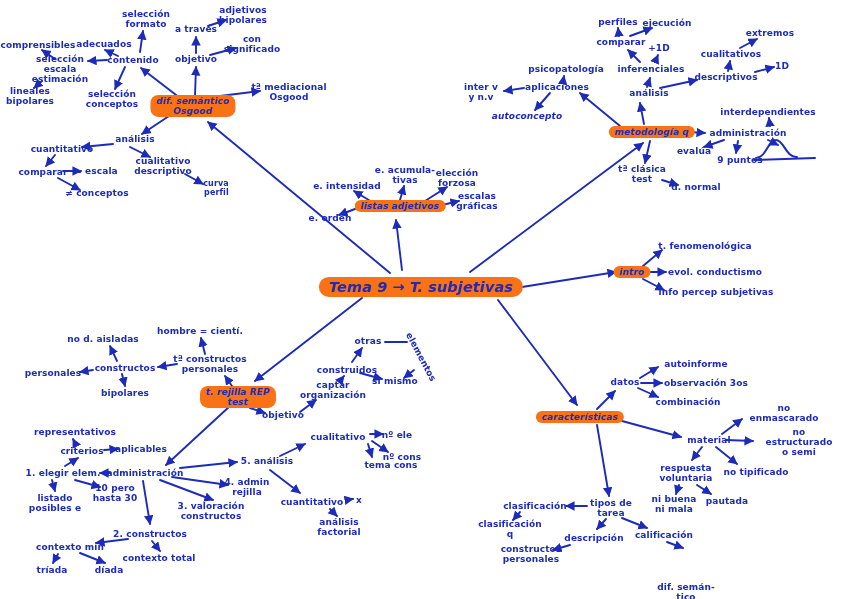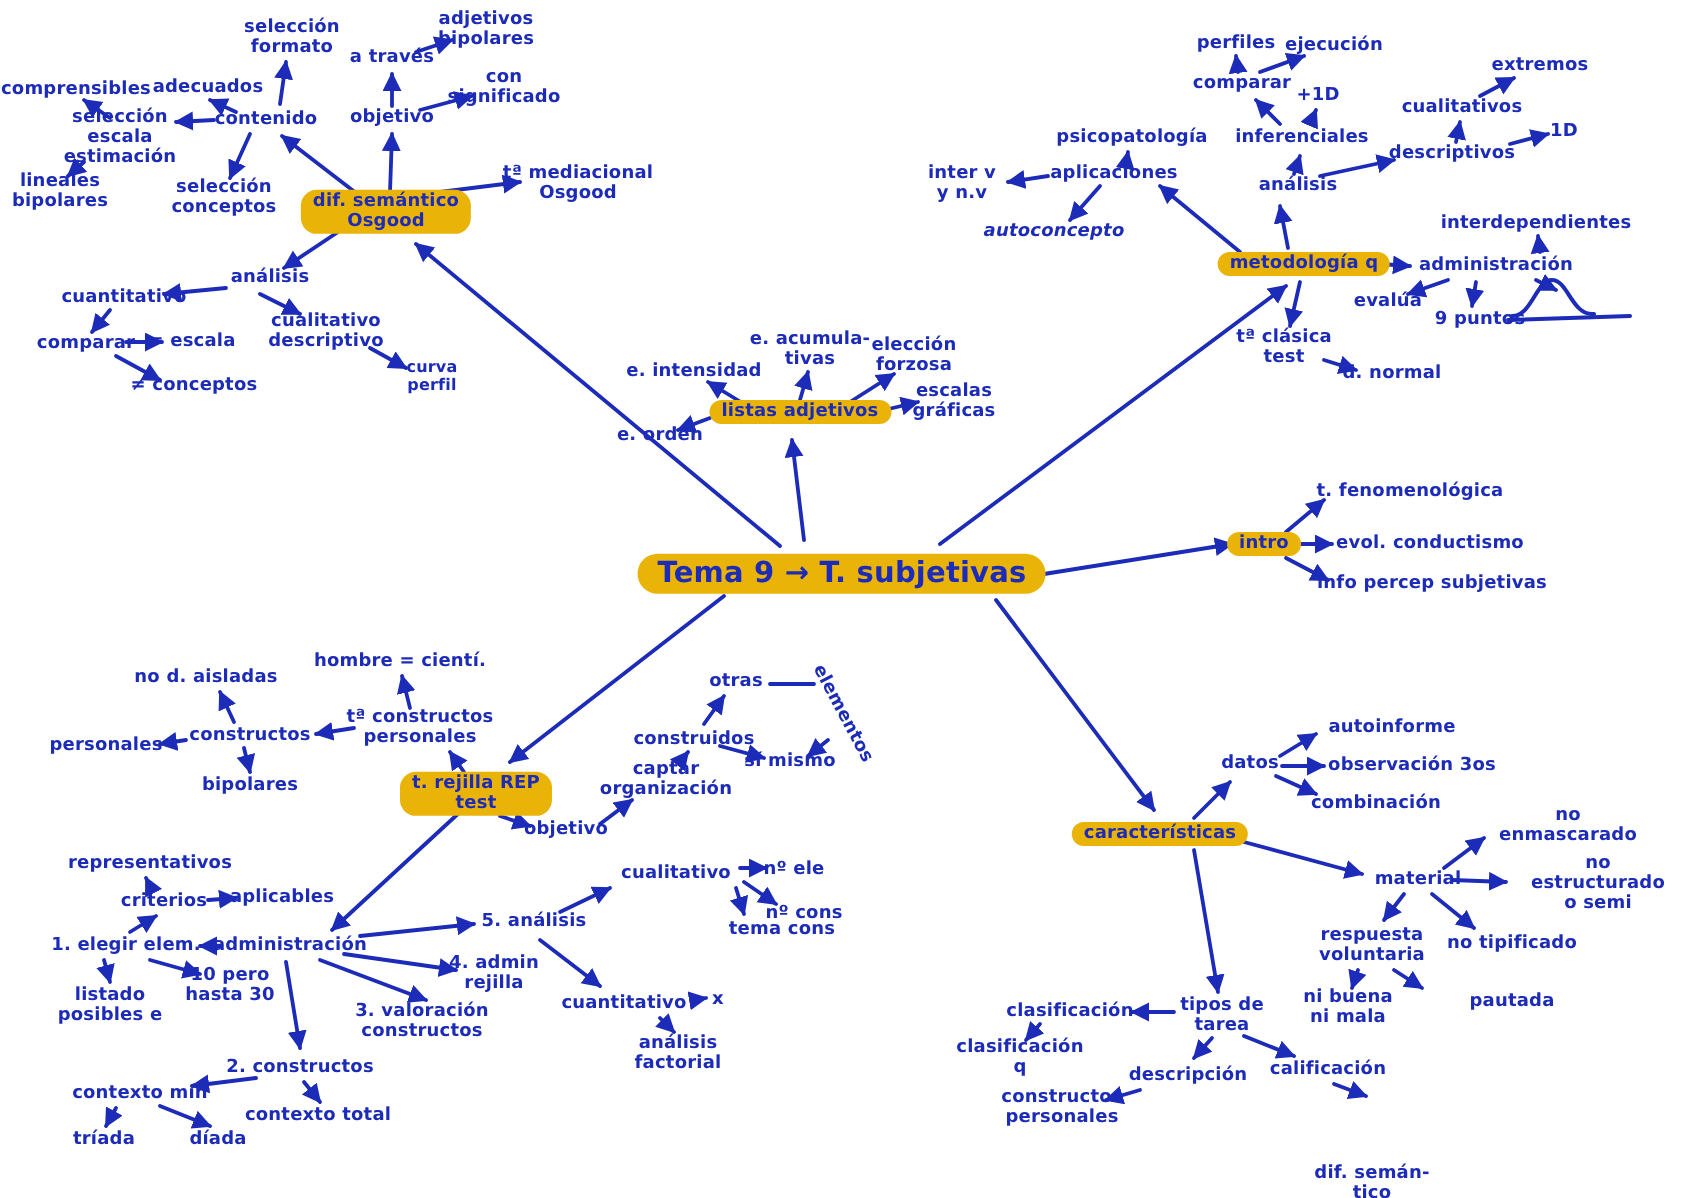--- a/index.html
+++ b/index.html
@@ -5,21 +5,21 @@
   html,body{margin:0;padding:0;background:#e8e8e8;}
   .stage{
     position:relative;width:848px;height:599px;background:#ffffff;
     font-family:"DejaVu Sans",sans-serif;overflow:hidden;
   }
   .node{
     position:absolute;transform:translate(-50%,-50%);
     color:#1c2bb8;font-weight:700;font-size:9px;line-height:1.12;
     text-align:center;white-space:pre-line;letter-spacing:.1px;
   }
-  .node.hl{background:#eab308;border-radius:8px;padding:1px 6px;}
+  .node.hl{background:#f97316;border-radius:8px;padding:1px 6px;font-style:italic;}
   .node.big{font-size:14.5px;border-radius:11px;padding:2px 10px;}
   .node.small{font-size:8px;}
   svg.edges{position:absolute;left:0;top:0;}
   .sketch{position:absolute;}
 </style>
 </head>
 <body>
 
 <div class="stage">
   <svg class="edges" id="edges" width="848" height="599">
@@ -159,21 +159,21 @@
 Osgood</div>
       <div class="node" style="left: 289px; top: 92px;">tª mediacional
 Osgood</div>
       <div class="node" style="left: 135px; top: 139px;">análisis</div>
       <div class="node" style="left: 62px; top: 149px;">cuantitativo</div>
       <div class="node" style="left: 43px; top: 172px;">comparar</div>
       <div class="node" style="left: 96px; top: 171px;">= escala</div>
       <div class="node" style="left: 97px; top: 193px;">≠ conceptos</div>
       <div class="node" style="left: 163px; top: 166px;">cualitativo
 descriptivo</div>
-      <div class="node small" style="left: 216px; top: 189px;">curva
+      <div class="node small" style="left: 216px; top: 189px; text-align: right;">curva
 perfil</div>
       <div class="node" style="left: 347px; top: 186px;">e. intensidad</div>
       <div class="node" style="left: 405px; top: 175px;">e. acumula-
 tivas</div>
       <div class="node" style="left: 457px; top: 178px;">elección
 forzosa</div>
       <div class="node hl" style="left: 400px; top: 206px;">listas adjetivos</div>
       <div class="node" style="left: 477px; top: 201px;">escalas
 gráficas</div>
       <div class="node" style="left: 330px; top: 218px;">e. orden</div>
@@ -255,21 +255,21 @@
       <div class="node" style="left: 688px; top: 402px;">combinación</div>
       <div class="node" style="left: 784px; top: 413px;">no enmascarado</div>
       <div class="node" style="left: 709px; top: 440px;">material</div>
       <div class="node" style="left: 799px; top: 442px;">no estructurado
 o semi</div>
       <div class="node" style="left: 756px; top: 472px;">no tipificado</div>
       <div class="node" style="left: 686px; top: 473px;">respuesta
 voluntaria</div>
       <div class="node" style="left: 674px; top: 504px;">ni buena
 ni mala</div>
-      <div class="node" style="left: 748px; top: 501px; padding-left: 16px;">pautada</div>
+      <div class="node" style="left: 719px; top: 501px; padding-left: 16px;">pautada</div>
       <div class="node" style="left: 611px; top: 508px;">tipos de
 tarea</div>
       <div class="node" style="left: 535px; top: 506px;">clasificación</div>
       <div class="node" style="left: 510px; top: 529px;">clasificación
 q</div>
       <div class="node" style="left: 594px; top: 538px;">descripción</div>
       <div class="node" style="left: 531px; top: 554px;">constructos
 personales</div>
       <div class="node" style="left: 664px; top: 535px;">calificación</div>
       <div class="node" style="left: 686px; top: 544px; margin-top: 48px;">dif. semán-

